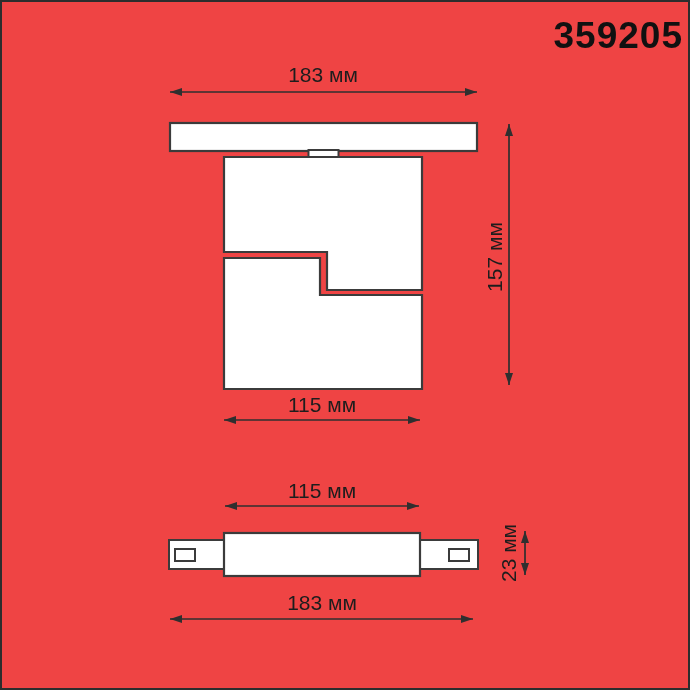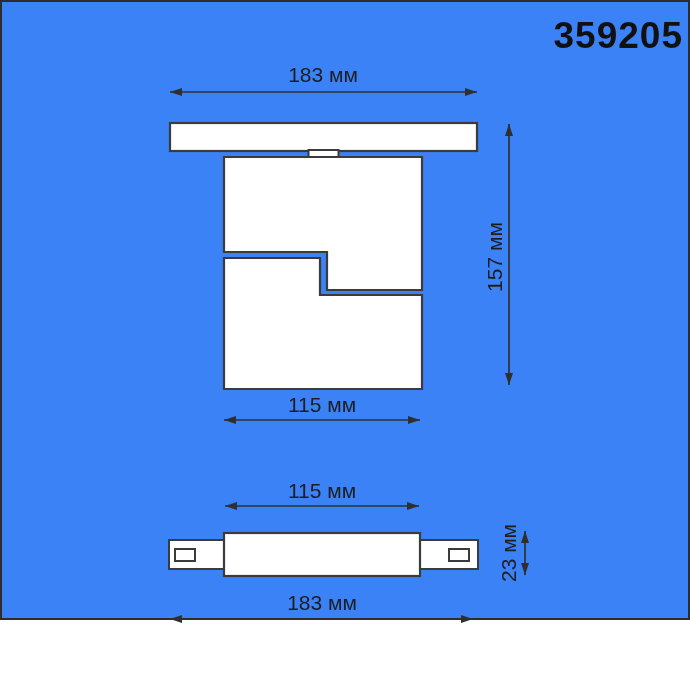--- a/index.html
+++ b/index.html
@@ -8,24 +8,24 @@
     width: 690px;
     height: 690px;
     background: #ffffff;
     overflow: hidden;
     font-family: "Liberation Sans", sans-serif;
   }
   .page {
     position: absolute;
     inset: 0;
     width: 690px;
-    height: 620px;
+    height: 690px;
     box-sizing: border-box;
     border: 2px solid #2d2d2d;
-    background: #3b82f6;
+    background: #ef4444;
   }
   svg { display: block; }
   .shape {
     fill: #ffffff;
     stroke: #3b3b3b;
     stroke-width: 2.2;
   }
   .shape-thin {
     fill: #ffffff;
     stroke: #3b3b3b;

